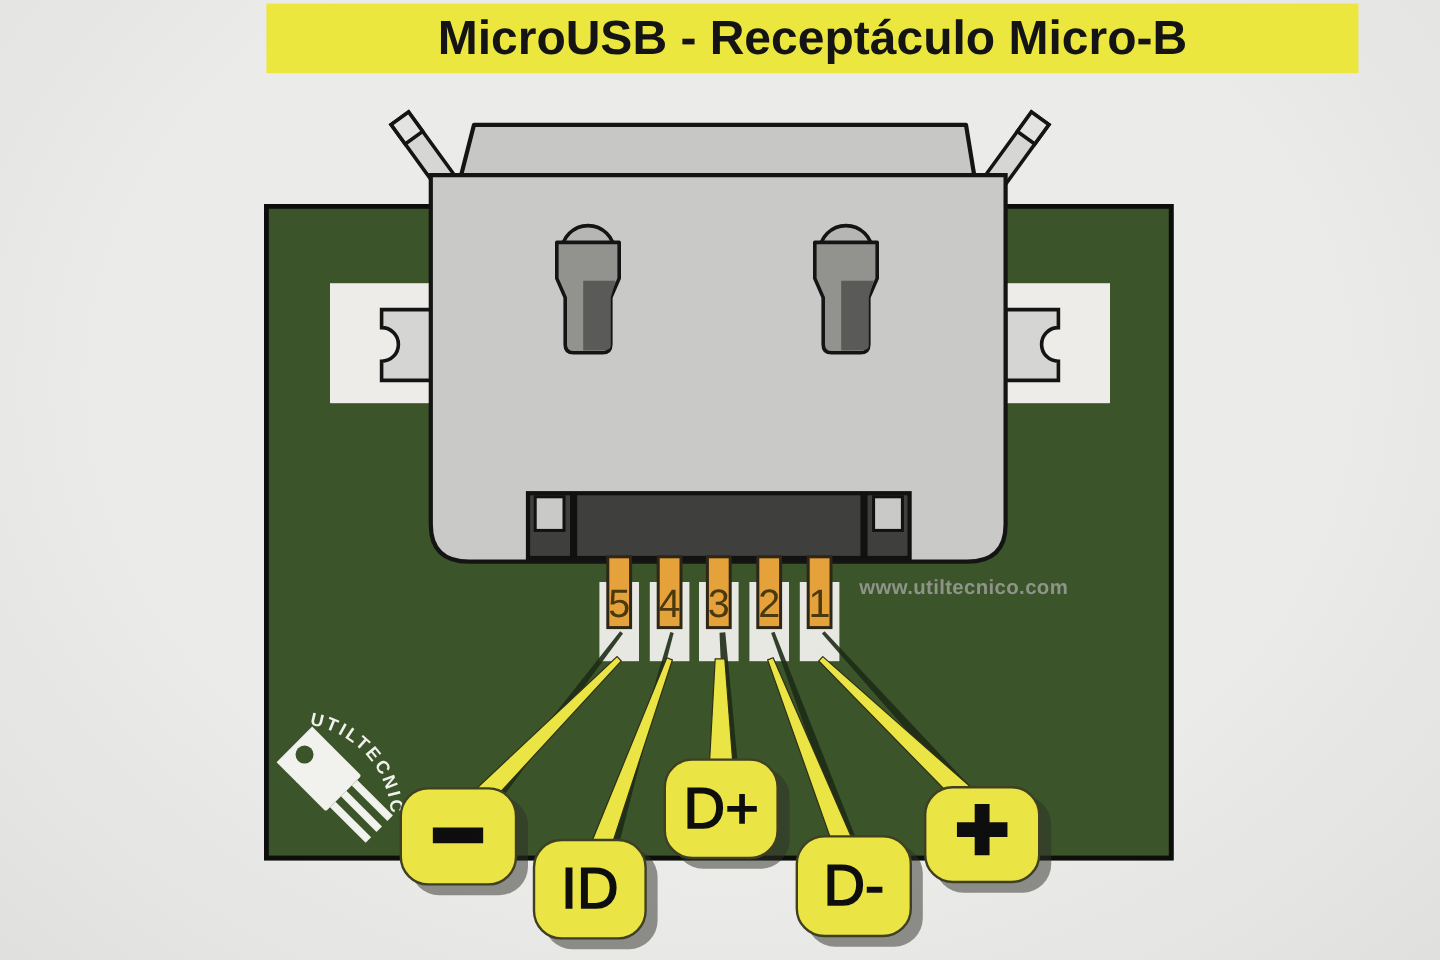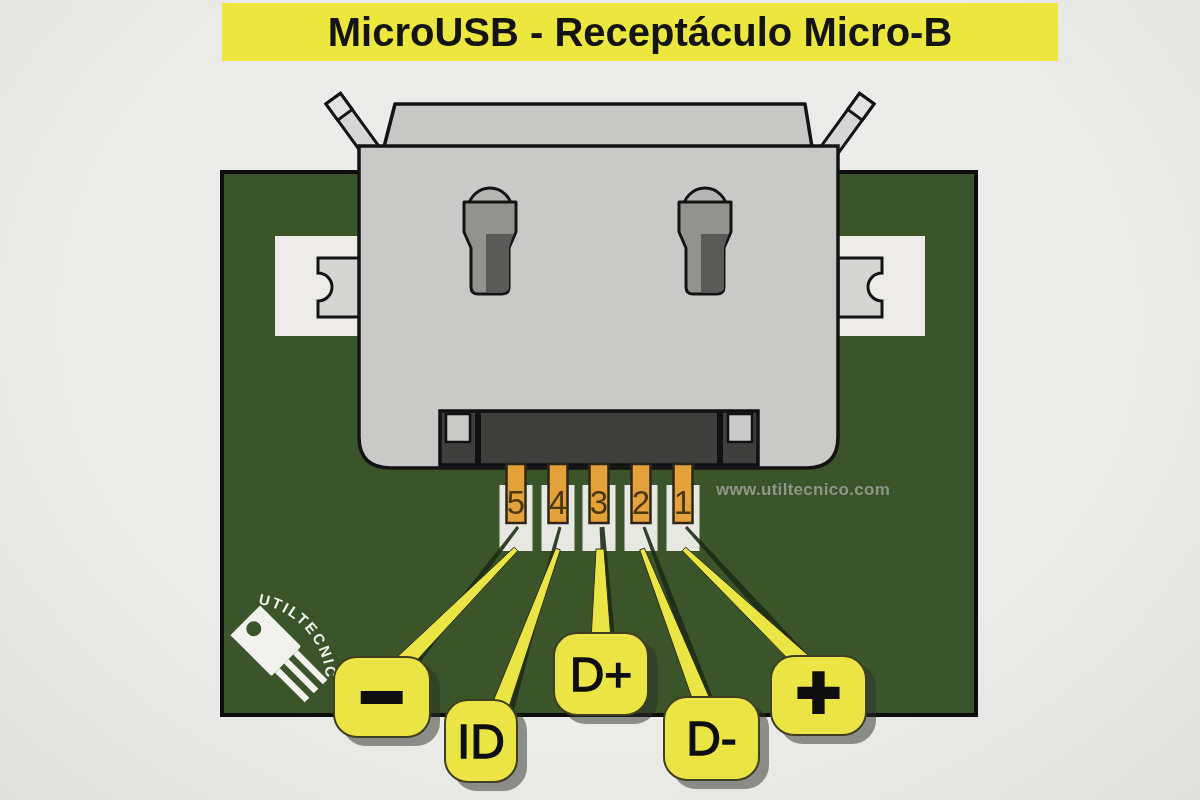--- a/index.html
+++ b/index.html
@@ -4,21 +4,21 @@
 <style>
   html, body { margin: 0; padding: 0; width: 1200px; height: 800px; overflow: hidden; }
   body {
     font-family: "Liberation Sans", sans-serif;
     background: radial-gradient(ellipse at 50% 40%, #ebebe9 60%, #e0e0de 100%);
   }
   .stage { position: relative; width: 1200px; height: 800px; }
 
   
   .banner {
-    position: absolute; left: 222px; top: 3px; width: 836px; height: 58px;
+    position: absolute; left: 222px; top: 3px; width: 910px; height: 58px;
     background: #ece73e;
     display: flex; align-items: center; justify-content: center;
   }
   .banner span {
     font-size: 40px; font-weight: 700; color: #141414; letter-spacing: 0px;
   }
 
   
   .pcb {
     position: absolute; left: 220px; top: 170px; width: 758px; height: 547px;
@@ -50,21 +50,21 @@
     position: absolute;
     background: #eae444;
     border: 2px solid #3f3f22;
     border-radius: 24px;
     box-shadow: 9px 8px 0 rgba(45, 48, 42, 0.5);
     display: flex; align-items: center; justify-content: center;
     color: #0e0e0e;
     box-sizing: border-box;
   }
   .lb-0 { left: 333px; top: 656px; width: 98px;  height: 82px; }
-  .lb-1 { left: 444px; top: 699px; width: 74px;  height: 84px; }
+  .lb-1 { left: 444px; top: 699px; width: 95px;  height: 84px; }
   .lb-2 { left: 553px; top: 632px; width: 96px;  height: 84px; }
   .lb-3 { left: 663px; top: 696px; width: 97px;  height: 85px; }
   .lb-4 { left: 770px; top: 655px; width: 97px;  height: 81px; }
 
   .txt { font-size: 48px; font-weight: 400; -webkit-text-stroke: 1.3px #0e0e0e; }
   .sym { font-size: 76px; font-weight: 700; -webkit-text-stroke: 4px #0e0e0e; line-height: 76px; }
   .sym-minus { display: inline-block; transform: scaleX(1.8) translateY(-6px); }
   .sym-plus  { display: inline-block; transform: translateY(-4px); }
 </style>
 </head>

